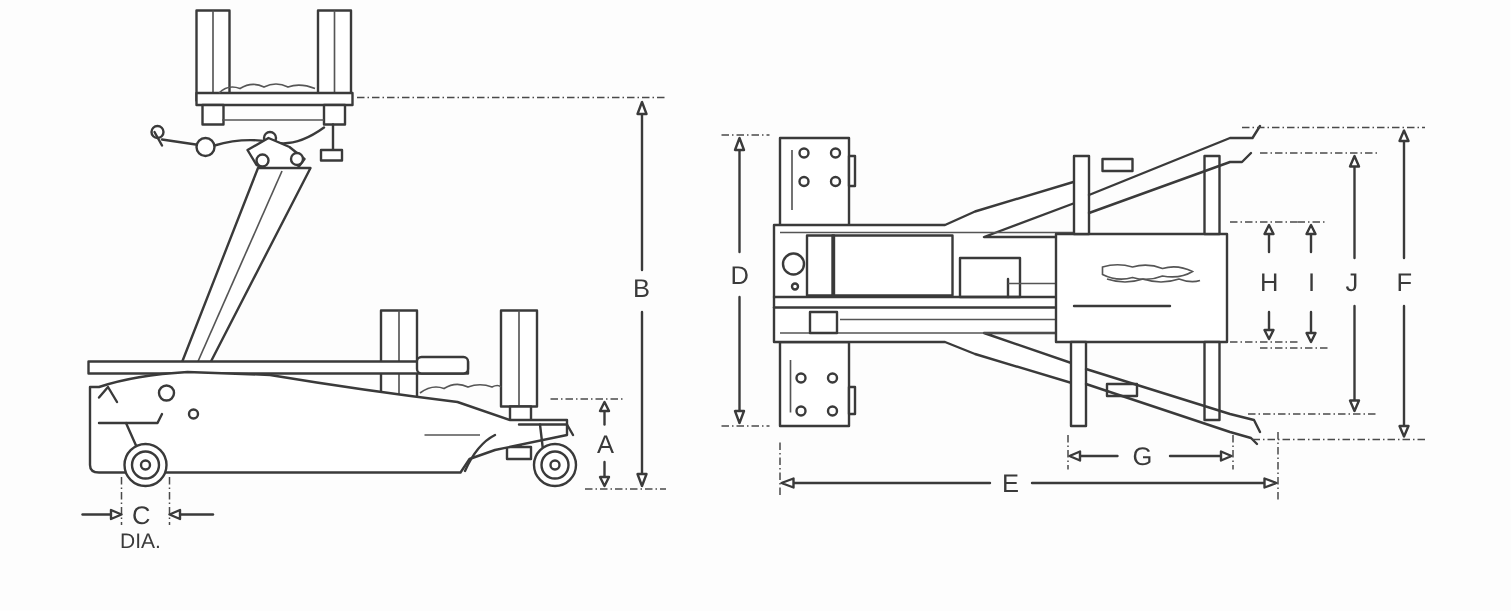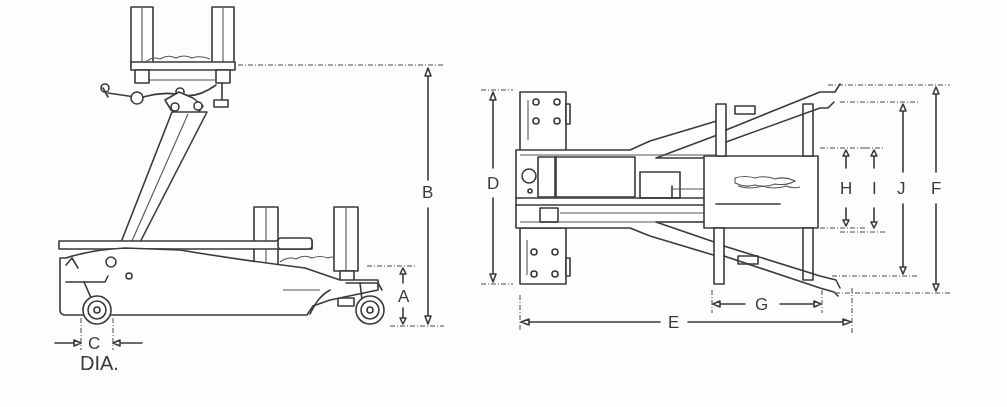--- a/index.html
+++ b/index.html
@@ -4,21 +4,21 @@
 <style>
   html, body { margin: 0; padding: 0; background: #ffffff; }
   body { width: 1007px; height: 407px; overflow: hidden; position: relative; font-family: "Liberation Sans", sans-serif; }
   .canvas { position: absolute; left: 0; top: 0; width: 1007px; height: 407px; background: #fdfdfd; }
   svg { position: absolute; left: 0; top: 0; }
   .ln { stroke: #3a3a3a; stroke-width: 1.6; fill: none; stroke-linecap: round; stroke-linejoin: round; }
   .lt { stroke: #555; stroke-width: 1.1; fill: none; }
   .dim { stroke: #4a4a4a; stroke-width: 1; fill: none; stroke-dasharray: 5 2 1 2; }
   .fill { fill: #ffffff; }
   .lbl { position: absolute; font-size: 17px; color: #3a3a3a; line-height: 1; background: #fdfdfd; padding: 0 2px; }
-  .lbl-sm { position: absolute; font-size: 20px; color: #3a3a3a; line-height: 1; }
+  .lbl-sm { position: absolute; font-size: 14px; color: #3a3a3a; line-height: 1; }
 </style>
 </head>
 <body>
 
 <div class="canvas">
 
   <svg width="1007" height="407" viewBox="0 0 1007 407">
 
     <g>
       <rect class="ln fill" x="131" y="7" width="22" height="60"></rect>

